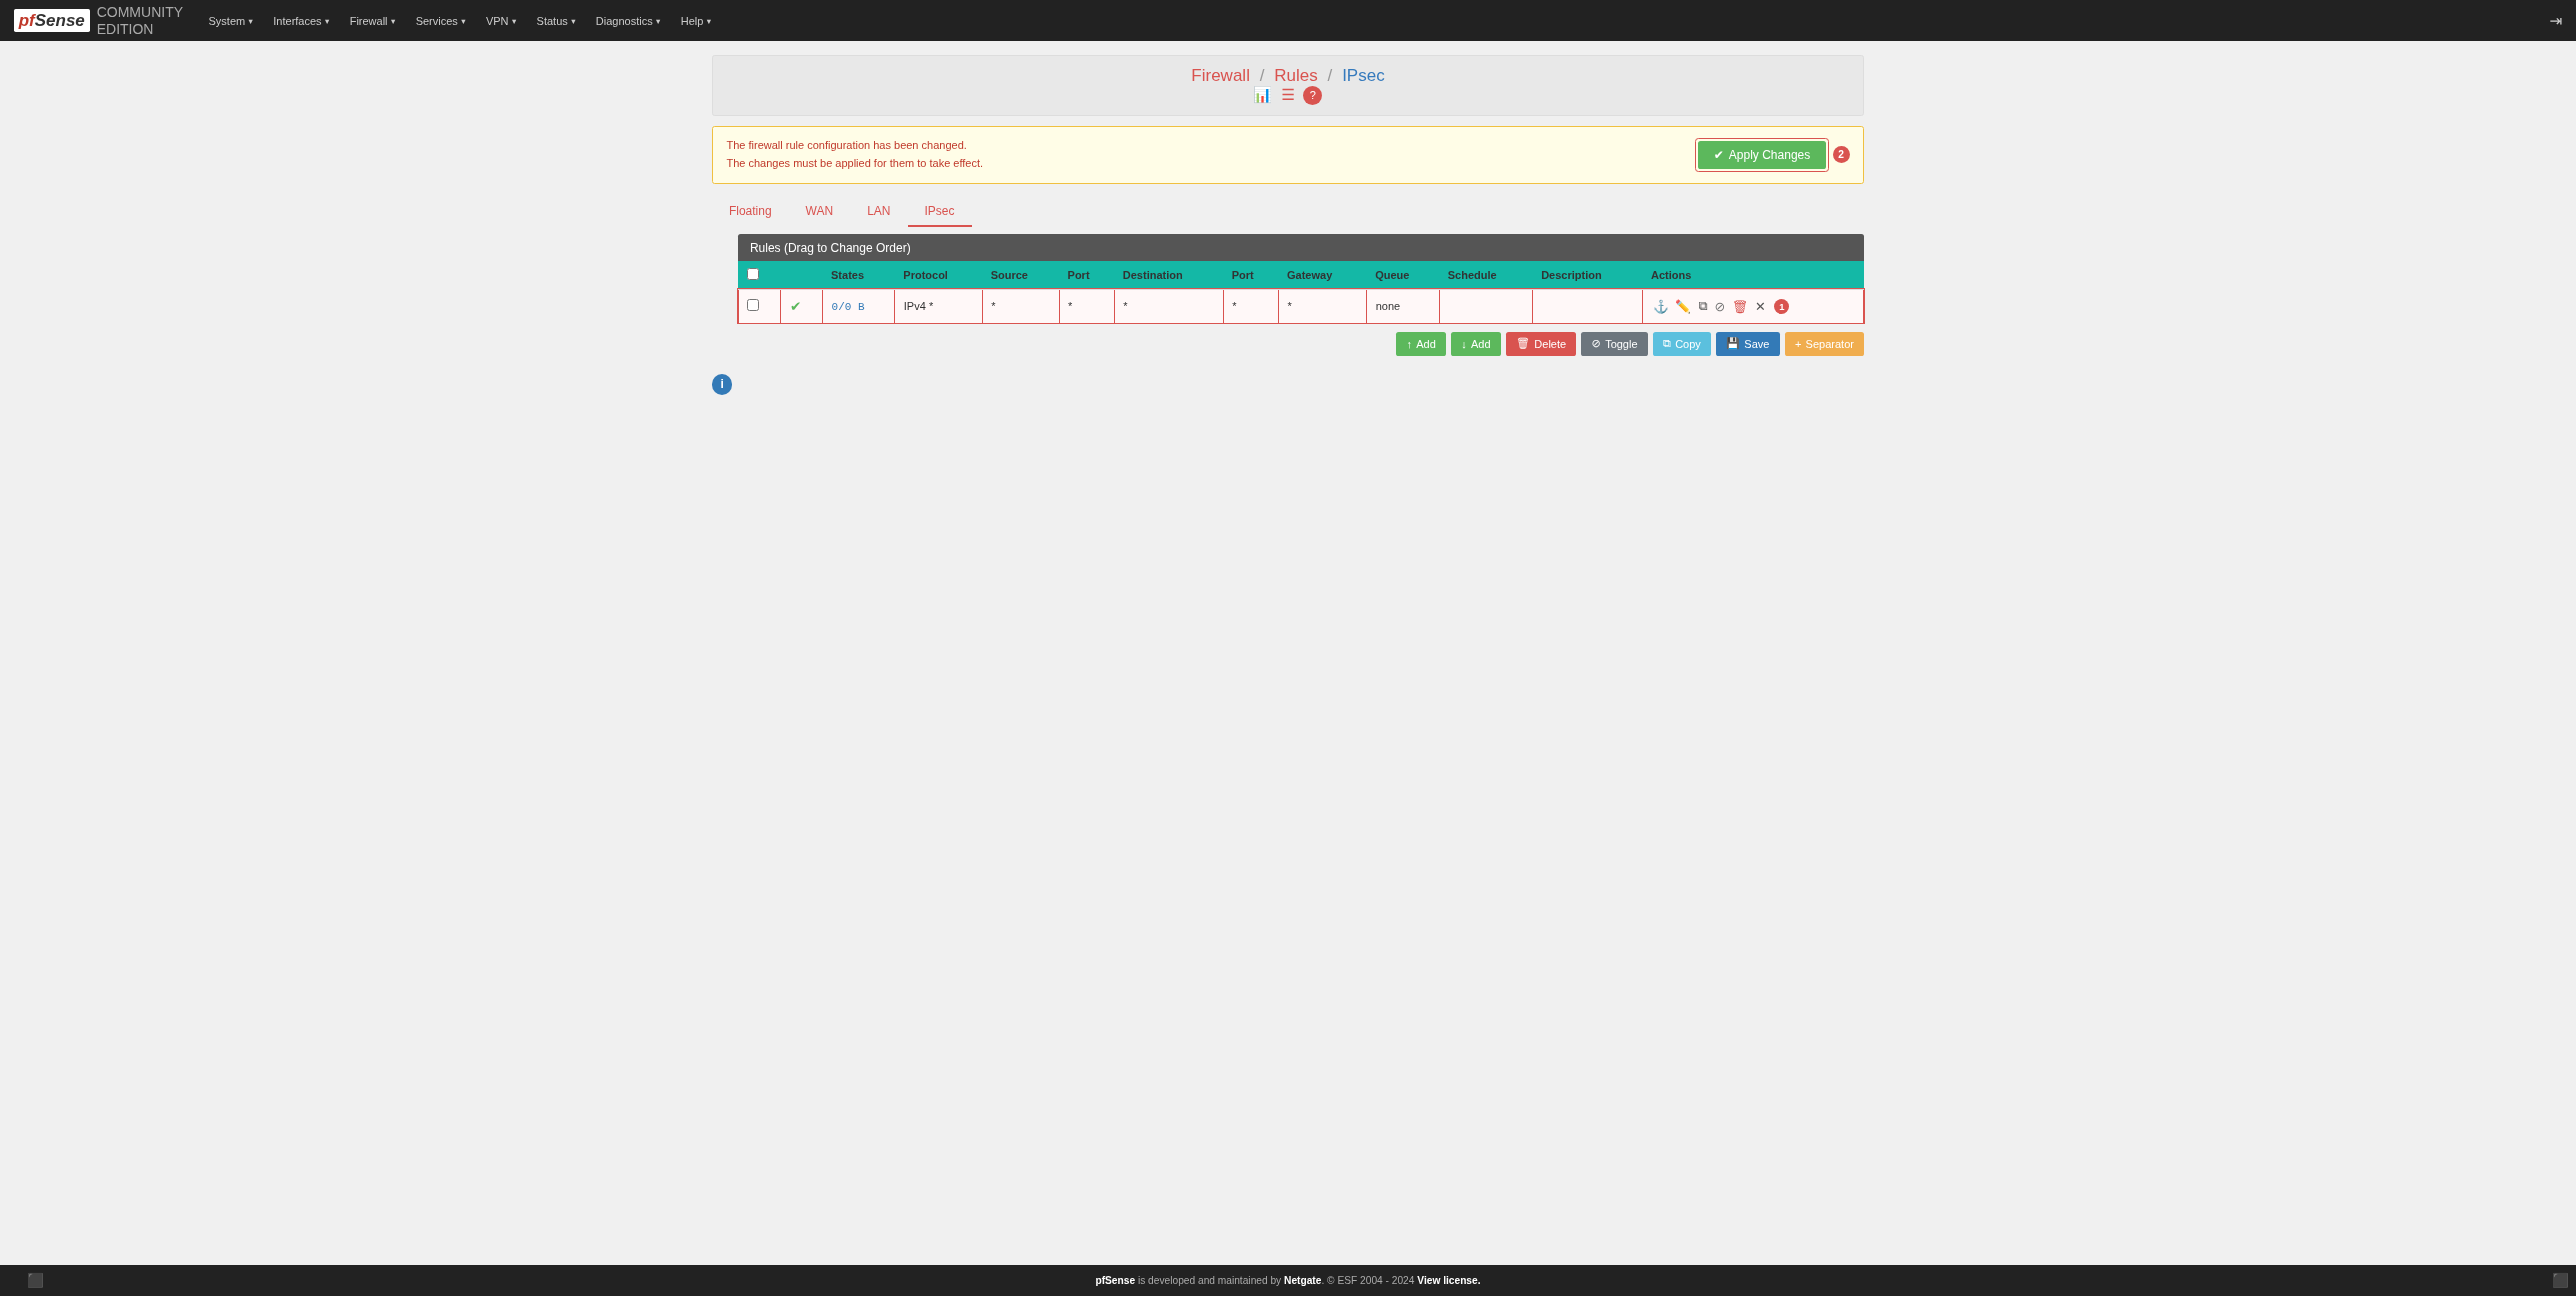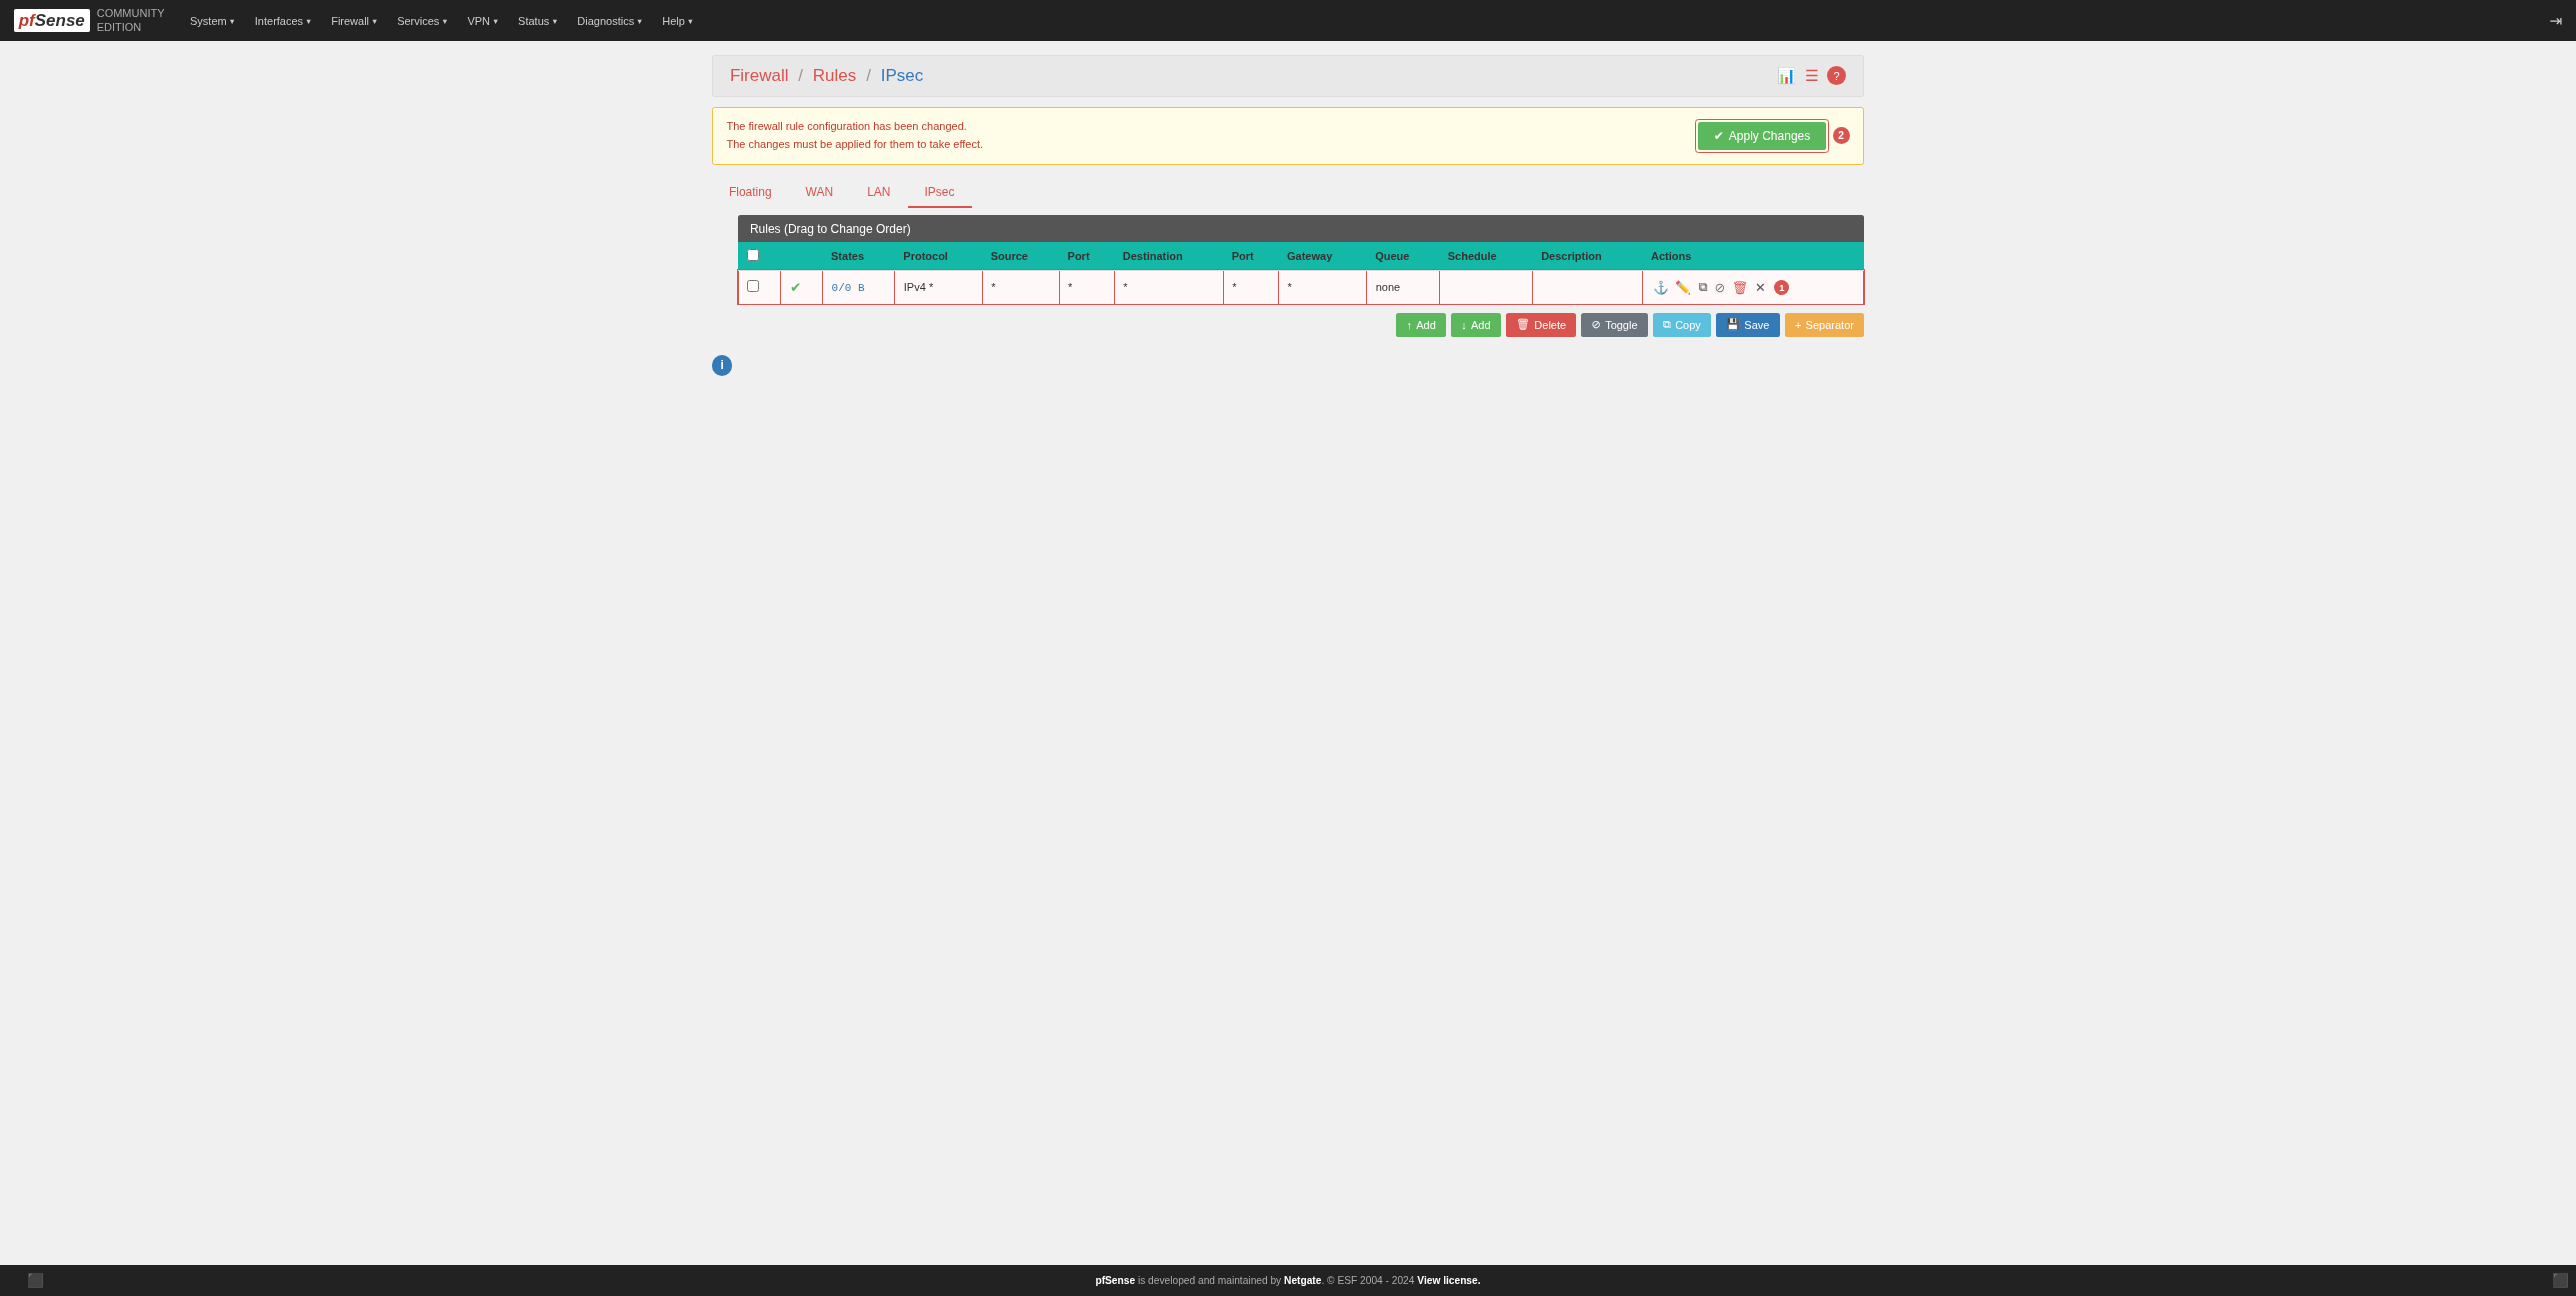--- a/index.html
+++ b/index.html
@@ -23,21 +23,21 @@
       background: #fff;
       color: #d9534f;
       font-weight: bold;
       font-size: 17px;
       padding: 1.7px 5.1px;
       border-radius: 1.7px;
       font-style: italic;
       margin-right: 3.4px;
     }
     .navbar-brand .edition {
-      font-size: 11px;
+      font-size: 14px;
       color: #aaa;
       line-height: 1.2;
     }
     .nav-items {
       display: flex;
       gap: 3.4px;
       align-items: center;
       flex: 1;
     }
     .nav-item {
@@ -68,20 +68,21 @@
     
     .page-header {
       background: #e8e8e8;
       border: 0.9px solid #ddd;
       padding: 10.2px 17px;
       display: flex;
       align-items: center;
       justify-content: space-between;
       border-radius: 2.6px;
       margin-bottom: 10.2px;
+      flex-direction: column;
     }
     .breadcrumb {
       font-size: 17px;
       font-weight: 300;
     }
     .breadcrumb .bc-sep { color: #999; margin: 0 5.1px; }
     .breadcrumb .bc-link { color: #d9534f; text-decoration: none; cursor: pointer; }
     .breadcrumb .bc-active { color: #357abd; font-weight: 400; }
     .header-icons { display: flex; gap: 8.5px; align-items: center; }
     .header-icon { color: #d9534f; font-size: 15.3px; cursor: pointer; }

